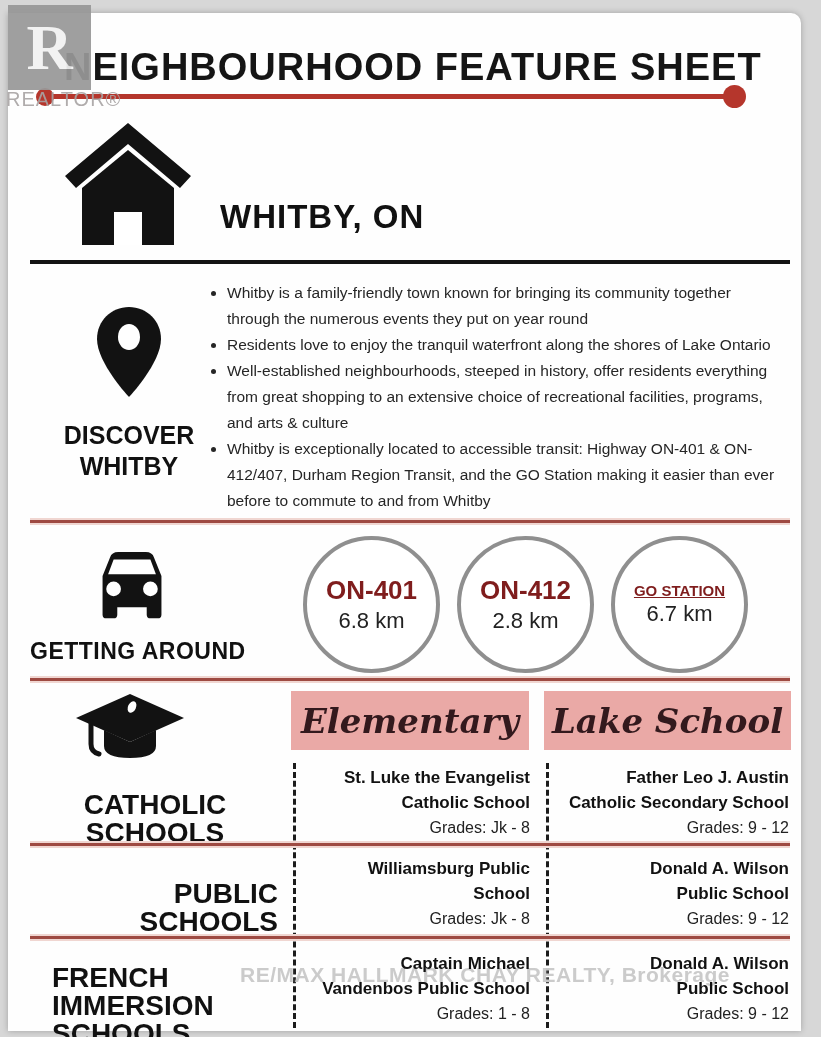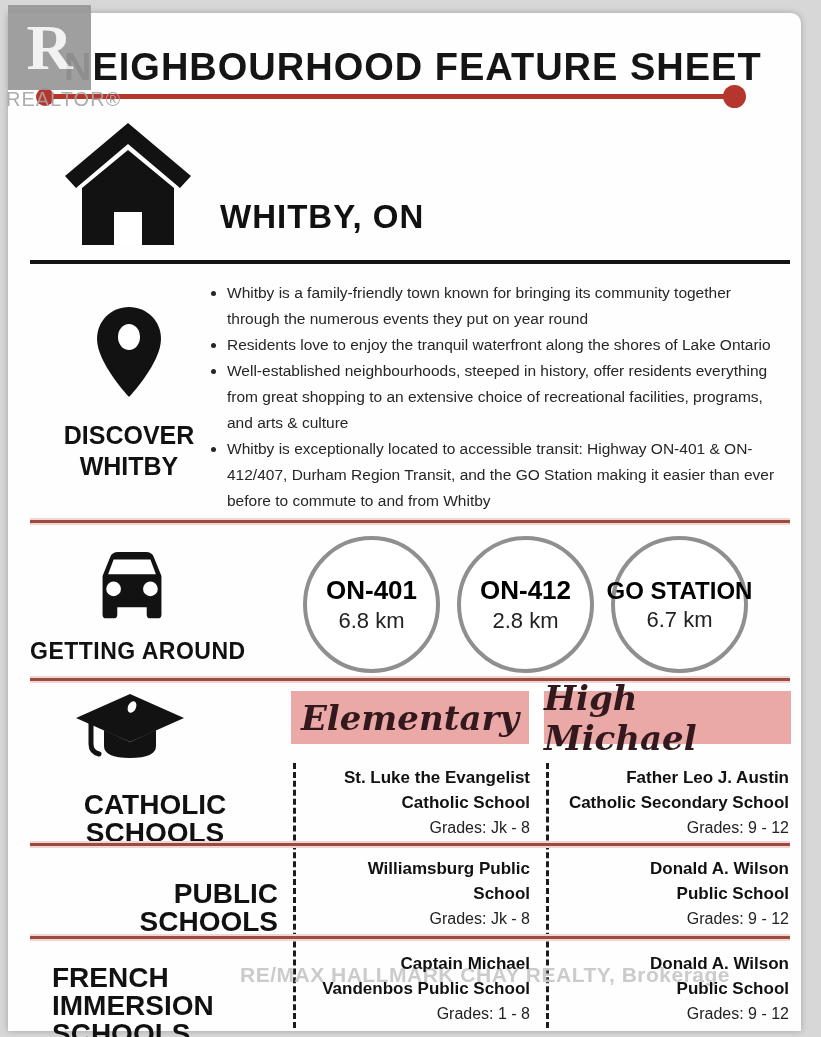--- a/index.html
+++ b/index.html
@@ -64,27 +64,27 @@
   .divider-red.d4 { top:936px; }
   
   .car-icon { position:absolute; left:86px; top:550px; }
   .getting-label { position:absolute; left:30px; top:638px; font-size:23px; font-weight:bold; letter-spacing:.5px; color:#111; }
   .circle {
     position:absolute; top:536px; width:137px; height:137px; border-radius:50%;
     border:4px solid var(--circle-gray,#8f8f8f); background:#fff;
     display:flex; flex-direction:column; align-items:center; justify-content:center; gap:2px;
   }
   .circle.c1 { left:303px; } .circle.c2 { left:457px; } .circle.c3 { left:611px; }
-  .circle-title { font-size:26px; font-weight:bold; color:#000000; white-space:nowrap; }
-  .circle.c3 .circle-title { font-size:24px; }
+  .circle-title { font-size:26px; font-weight:bold; color:#7f1d1d; white-space:nowrap; }
+  .circle.c3 .circle-title { font-size:15px;text-decoration:underline; }
   .circle-dist { font-size:22px; color:#222; }
   
   .cap-icon { position:absolute; left:74px; top:692px; }
   .banner {
-    position:absolute; top:691px; height:53px; background:var(--banner-pink,#eaa9a6);
+    position:absolute; top:691px; height:59px; background:var(--banner-pink,#eaa9a6);
     display:flex; align-items:center; justify-content:center;
     font-family:"DejaVu Serif", serif; font-style:italic; font-weight:bold;
     font-size:34px; color:#33191d;
   }
   .banner.elementary { left:291px; width:238px; }
   .banner.highschool { left:544px; width:247px; }
   .dash-line { position:absolute; top:763px; height:265px; width:0; border-left:3px dashed #1c1c1c; }
   .dash-line.one { left:293px; } .dash-line.two { left:546px; }
   .row-label { position:absolute; font-size:28px; font-weight:bold; color:#111; white-space:pre-line; line-height:28px; }
   .row-label.catholic { left:30px; top:791px; width:250px; text-align:center; }
@@ -170,21 +170,21 @@
 
   <div class="icon cap-icon">
     <svg width="112" height="72" viewBox="0 0 112 72" fill="#121212">
       <polygon points="56,2 110,26 56,50 2,26"></polygon>
       <path d="M30 38 L56 50 L82 38 L82 54 Q82 66 56 66 Q30 66 30 54 Z"></path>
       <path d="M17 30 L17 52 Q17 60 25 62" stroke="#121212" stroke-width="5" fill="none" stroke-linecap="round"></path>
       <ellipse cx="58" cy="15" rx="4" ry="6" fill="#fff" transform="rotate(25 58 15)"></ellipse>
     </svg>
   </div>
   <div class="banner elementary">Elementary</div>
-  <div class="banner highschool">High Michael</div>
+  <div class="banner highschool">Lake School</div>
 
   <div class="watermark">RE/MAX HALLMARK CHAY REALTY, Brokerage</div>
 
   <div class="dash-line one"></div>
   <div class="dash-line two"></div>
 
   <div class="row-label catholic">CATHOLIC SCHOOLS</div>
   <div class="school-cell elem r1">
     <div class="school-name">St. Luke the Evangelist
 Catholic School</div>

